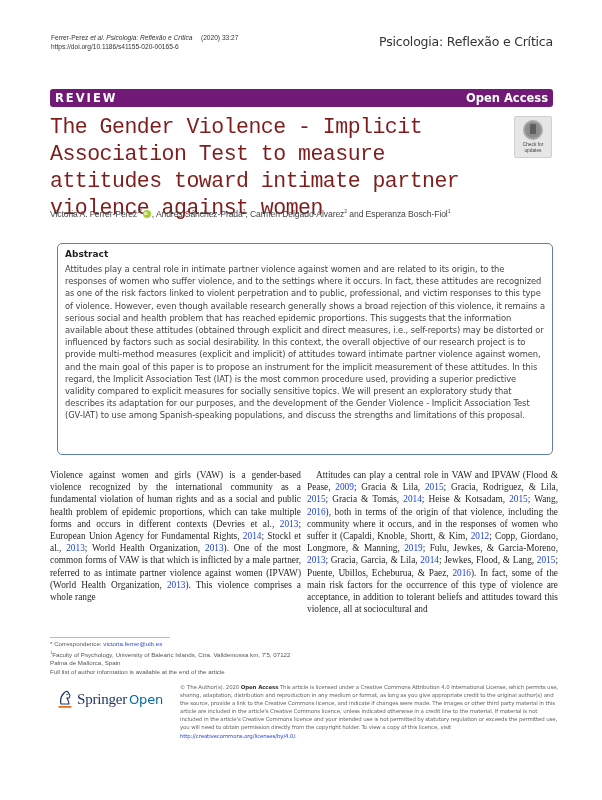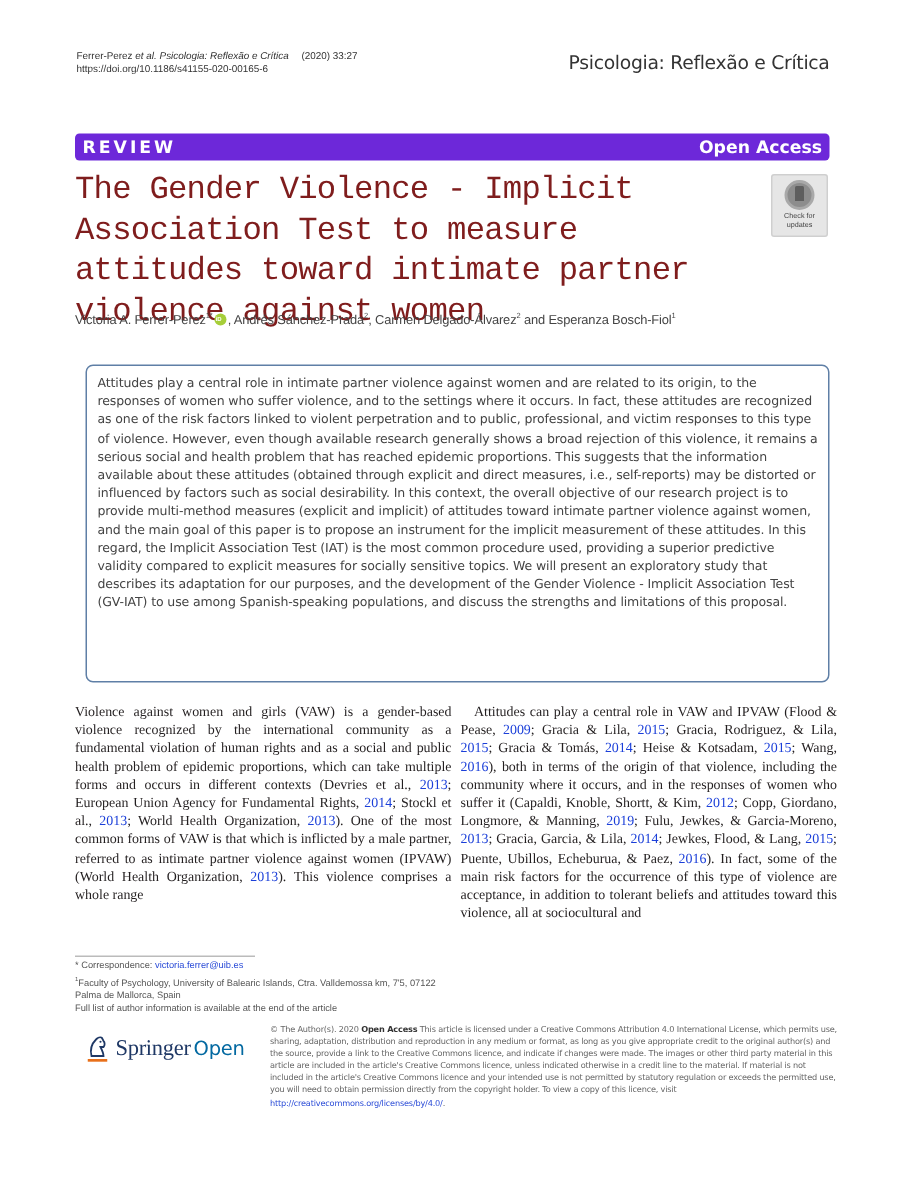--- a/index.html
+++ b/index.html
@@ -5,21 +5,21 @@
     * { margin: 0; padding: 0; box-sizing: border-box; }
     html, body { width: 602px; height: 800px; background: #ffffff; overflow: hidden; }
     body { position: relative; font-family: "Liberation Sans", sans-serif; color: #231f20; }
 
     .runhead { position: absolute; left: 51px; top: 33px; font-size: 6.6px; line-height: 9px; color: #333; }
     .runhead .ital { font-style: italic; }
     .runhead .year { position: absolute; left: 150px; top: 0; white-space: nowrap; }
     .runhead .l1 { white-space: nowrap; }
     .journal { position: absolute; right: 49px; top: 34px; font-size: 12.5px; color: #333; font-family: "DejaVu Sans", sans-serif; font-weight: normal; letter-spacing: -0.2px; }
 
-    .banner { position: absolute; left: 50px; top: 89px; width: 503px; height: 18px; background: #6d28d9; border-radius: 3px; color: #fff; font-weight: bold; }
+    .banner { position: absolute; left: 50px; top: 89px; width: 503px; height: 18px; background: #701a75; border-radius: 3px; color: #fff; font-weight: bold; }
     .banner .left { position: absolute; left: 5px; top: 2px; font-size: 11.5px; letter-spacing: 2px; font-family: "DejaVu Sans", sans-serif; }
     .banner .right { position: absolute; right: 5px; top: 2px; font-size: 11.5px; font-family: "DejaVu Sans", sans-serif; }
 
     .title { position: absolute; left: 50px; top: 114px; width: 430px; font-size: 21.5px; line-height: 27px; color: #7f1d1d; font-family: Liberation Mono, monospace; letter-spacing: -0.5px; font-weight: normal; }
 
     .cfu { position: absolute; left: 514px; top: 116px; width: 38px; height: 42px; background: #e6e6e6; border: 1px solid #cfcfcf; border-radius: 2px; text-align: center; }
     .cfu .circ { width: 20px; height: 20px; border-radius: 50%; background: #8d8d8d; margin: 3px auto 0; position: relative; border: 2px solid #a9a9a9; }
     .cfu .circ::after { content: ""; position: absolute; left: 5px; top: 2px; width: 6px; height: 10px; background: #5e5e5e; border-radius: 1px 1px 0 0; }
     .cfu .lbl { font-size: 4.8px; line-height: 5.5px; color: #444; margin-top: 2px; }
 
@@ -84,20 +84,21 @@
     <div>Check for</div>
     <div>updates</div>
   </div>
 </div>
 
 <div class="authors">
   <span>Victoria A. Ferrer-Perez</span><sup>1*</sup><span class="orcid"></span><span>, </span><span>Andrés Sánchez-Prada</span><sup>2</sup><span>, </span><span>Carmen Delgado-Álvarez</span><sup>2</sup><span> and </span><span>Esperanza Bosch-Fiol</span><sup>1</sup>
 </div>
 
 <section class="abstract">
+  <div class="h">Abstract</div>
   <p class="body">Attitudes play a central role in intimate partner violence against women and are related to its origin, to the responses of women who suffer violence, and to the settings where it occurs. In fact, these attitudes are recognized as one of the risk factors linked to violent perpetration and to public, professional, and victim responses to this type of violence. However, even though available research generally shows a broad rejection of this violence, it remains a serious social and health problem that has reached epidemic proportions. This suggests that the information available about these attitudes (obtained through explicit and direct measures, i.e., self-reports) may be distorted or influenced by factors such as social desirability. In this context, the overall objective of our research project is to provide multi-method measures (explicit and implicit) of attitudes toward intimate partner violence against women, and the main goal of this paper is to propose an instrument for the implicit measurement of these attitudes. In this regard, the Implicit Association Test (IAT) is the most common procedure used, providing a superior predictive validity compared to explicit measures for socially sensitive topics. We will present an exploratory study that describes its adaptation for our purposes, and the development of the Gender Violence - Implicit Association Test (GV-IAT) to use among Spanish-speaking populations, and discuss the strengths and limitations of this proposal.</p>
 </section>
 
 <div class="col left">
   <p><span>Violence against women and girls (VAW) is a gender-based violence recognized by the international community as a fundamental violation of human rights and as a social and public health problem of epidemic proportions, which can take multiple forms and occurs in different contexts (Devries et al., </span><span class="cite">2013</span><span>; European Union Agency for Fundamental Rights, </span><span class="cite">2014</span><span>; Stockl et al., </span><span class="cite">2013</span><span>; World Health Organization, </span><span class="cite">2013</span><span>). One of the most common forms of VAW is that which is inflicted by a male partner, referred to as intimate partner violence against women (IPVAW) (World Health Organization, </span><span class="cite">2013</span><span>). This violence comprises a whole range</span></p>
 </div>
 
 <div class="col right">
   <p class="ind"><span>Attitudes can play a central role in VAW and IPVAW (Flood &amp; Pease, </span><span class="cite">2009</span><span>; Gracia &amp; Lila, </span><span class="cite">2015</span><span>; Gracia, Rodriguez, &amp; Lila, </span><span class="cite">2015</span><span>; Gracia &amp; Tomás, </span><span class="cite">2014</span><span>; Heise &amp; Kotsadam, </span><span class="cite">2015</span><span>; Wang, </span><span class="cite">2016</span><span>), both in terms of the origin of that violence, including the community where it occurs, and in the responses of women who suffer it (Capaldi, Knoble, Shortt, &amp; Kim, </span><span class="cite">2012</span><span>; Copp, Giordano, Longmore, &amp; Manning, </span><span class="cite">2019</span><span>; Fulu, Jewkes, &amp; Garcia-Moreno, </span><span class="cite">2013</span><span>; Gracia, Garcia, &amp; Lila, </span><span class="cite">2014</span><span>; Jewkes, Flood, &amp; Lang, </span><span class="cite">2015</span><span>; Puente, Ubillos, Echeburua, &amp; Paez, </span><span class="cite">2016</span><span>). In fact, some of the main risk factors for the occurrence of this type of violence are acceptance, in addition to tolerant beliefs and attitudes toward this violence, all at sociocultural and</span></p>
 </div>

